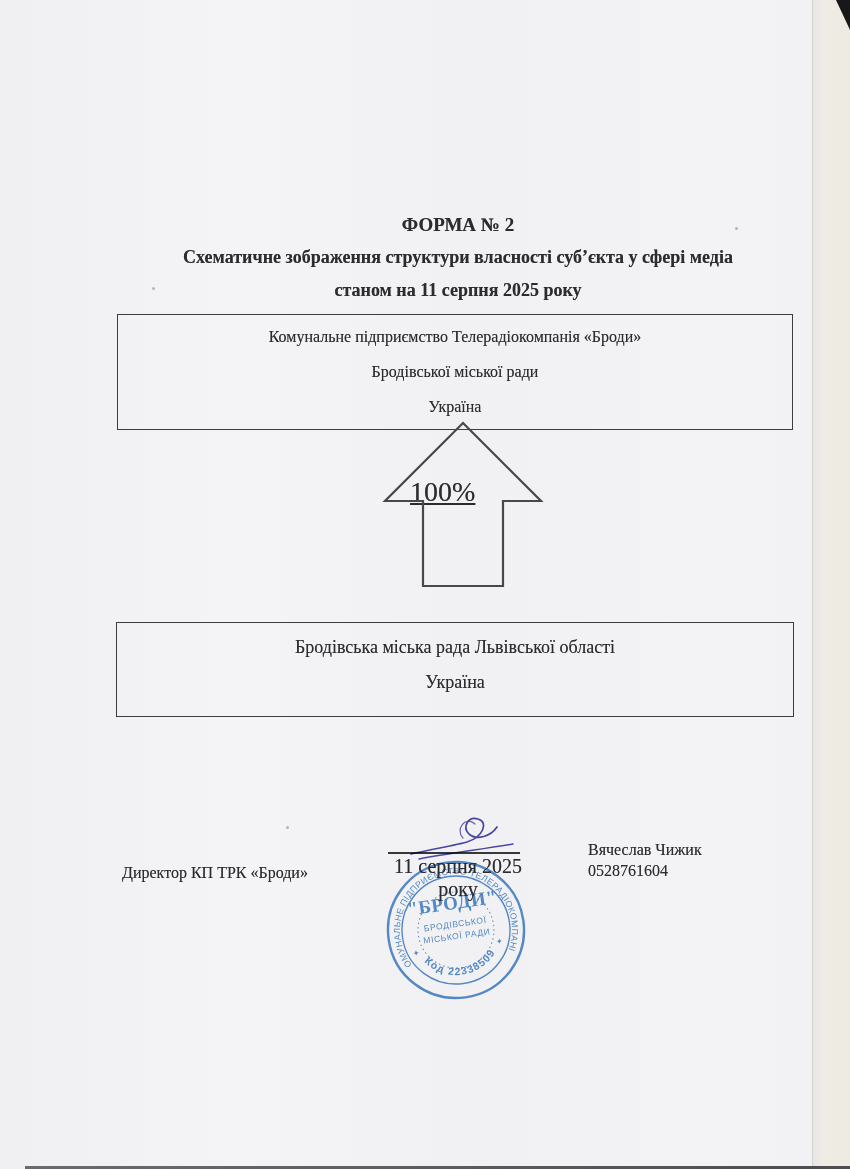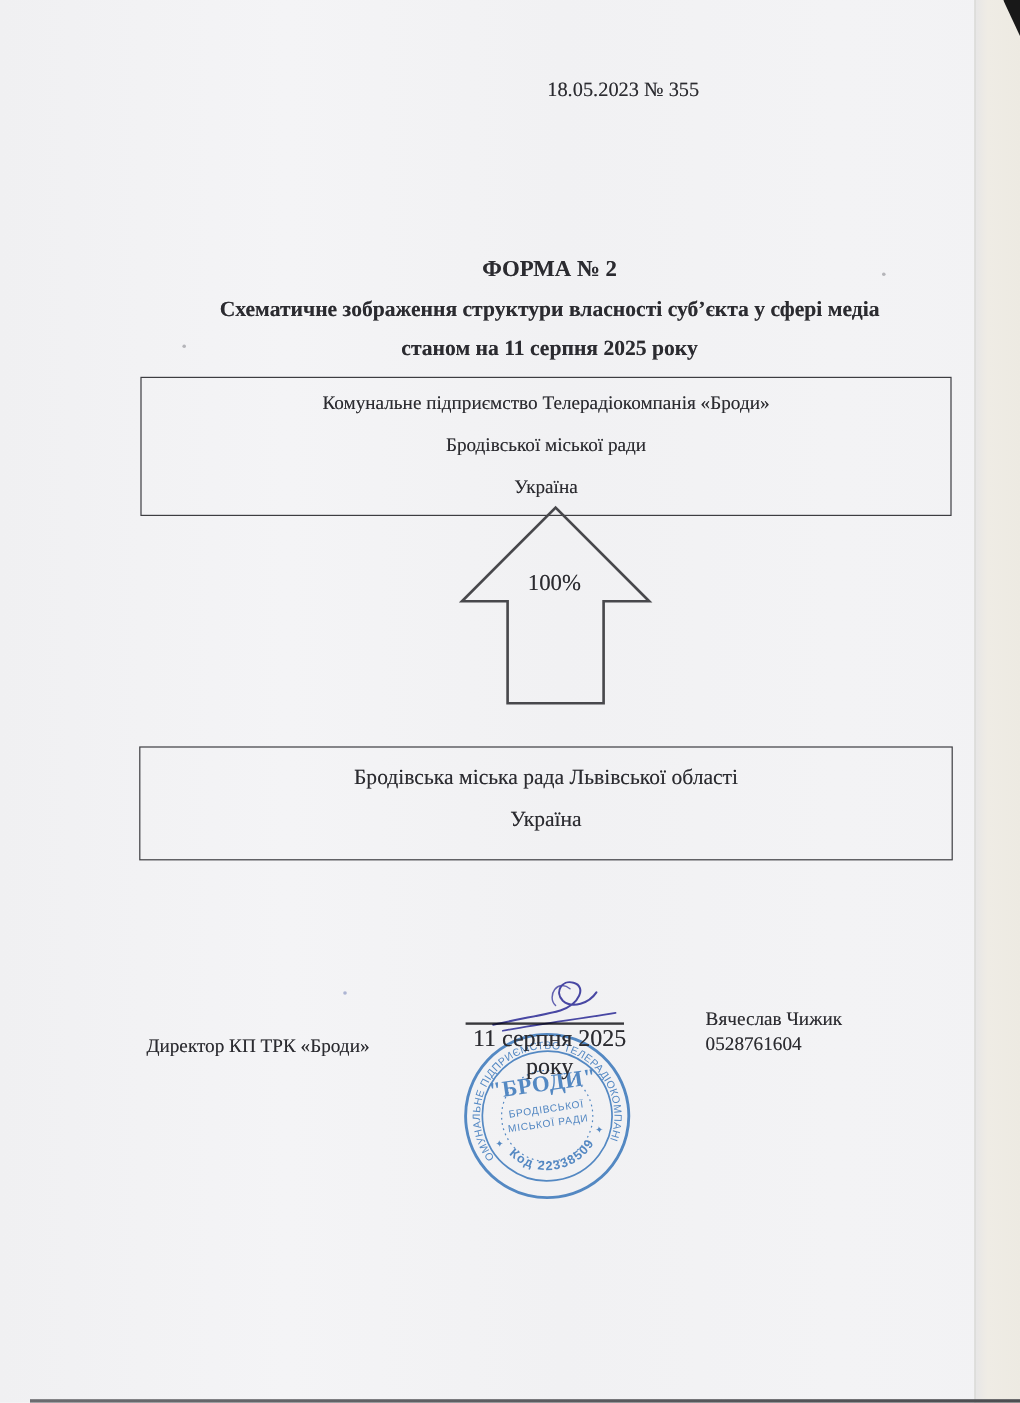--- a/index.html
+++ b/index.html
@@ -29,42 +29,41 @@
   .doc-title .t1{font-size:19px;margin-bottom:11px;}
   .doc-title .t2{font-size:18px;margin-bottom:12px;}
   .doc-title .t3{font-size:18px;}
   
   .obox{border:1.6px solid #3d3d41;text-align:center;}
   .box1{left:117px;top:314px;width:674px;height:101px;padding-top:13px;font-size:16px;}
   .box1 .bl{margin-bottom:17px;}
   .box2{left:116px;top:622px;width:676px;height:79px;padding-top:14px;font-size:18px;}
   .box2 .bl{margin-bottom:14px;font-family:Liberation Serif, serif;}
   
-  .share-label{left:410px;top:476px;width:104px;text-align:center;font-size:19px;}
+  .share-label{left:410px;top:476px;width:104px;text-align:left;font-size:28px;text-decoration:underline;}
   
   .director{left:122px;top:840px;font-size:16px;white-space:nowrap;margin-top:24px;}
   .sig-line{left:388px;top:852px;width:132px;height:1.5px;background:#38383c;z-index:6;}
   .sig-date{left:372px;top:855px;width:172px;text-align:center;font-size:20px;z-index:6;}
   .signer{left:588px;top:839px;font-size:16px;line-height:21px;white-space:nowrap;}
   
   .stamp{left:381px;top:855px;width:150px;height:150px;z-index:3;opacity:.92;mix-blend-mode:multiply;}
   .signature{left:405px;top:812px;width:120px;height:52px;z-index:7;mix-blend-mode:multiply;}
 </style>
 </head>
 <body>
 
 <div class="abs right-strip"></div>
 <div class="abs corner-notch"></div>
 <div class="abs bottom-line"></div>
 <div class="abs speck" style="left:735px;top:227px;"></div>
 <div class="abs speck" style="left:152px;top:287px;"></div>
 <div class="abs speck blue" style="left:286px;top:826px;"></div>
 
 <div class="abs approval ink">
-  <div>18.05.2023 № 355</div>
 </div>
 
 <div class="abs doc-title ink">
   <div class="t1">ФОРМА № 2</div>
   <div class="t2">Схематичне зображення структури власності суб’єкта у сфері медіа</div>
   <div class="t3">станом на 11 серпня 2025 року</div>
 </div>
 
 <div class="abs obox box1 ink">
   <div class="bl">Комунальне підприємство Телерадіокомпанія «Броди»</div>

